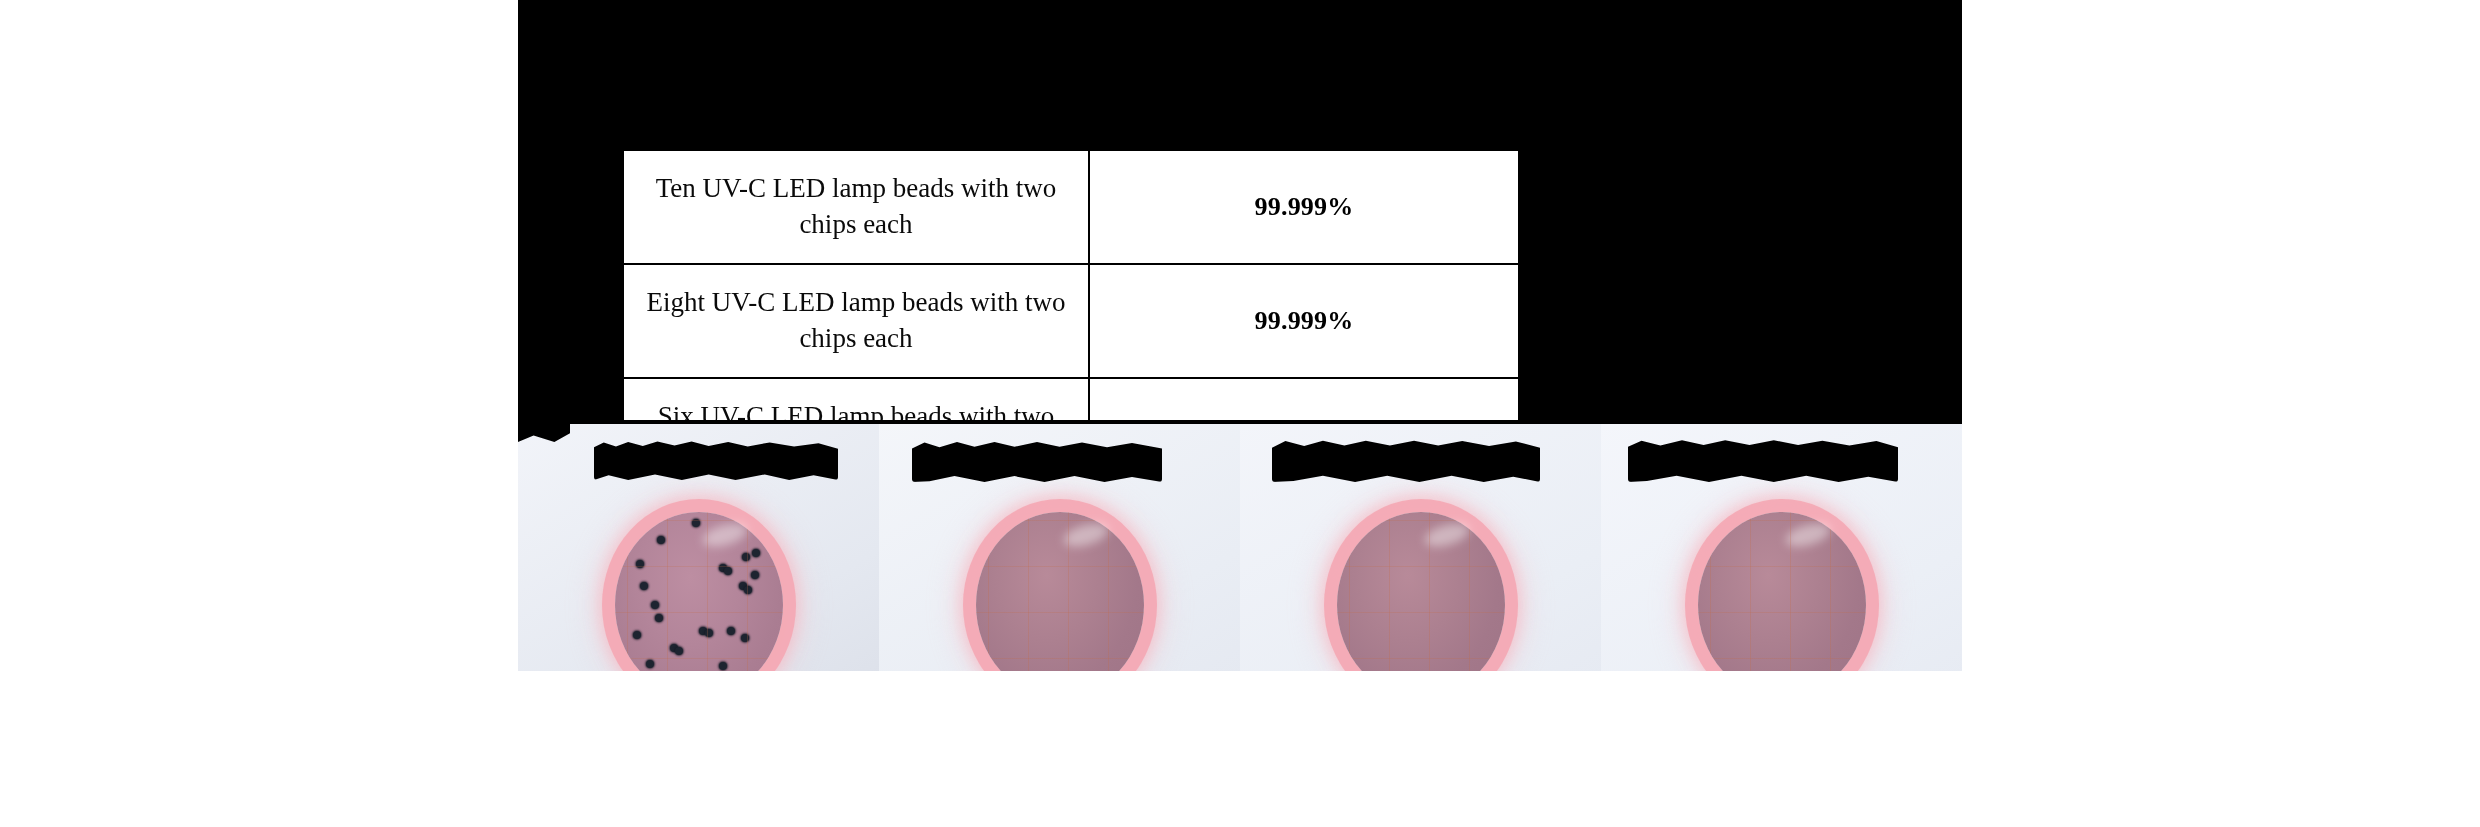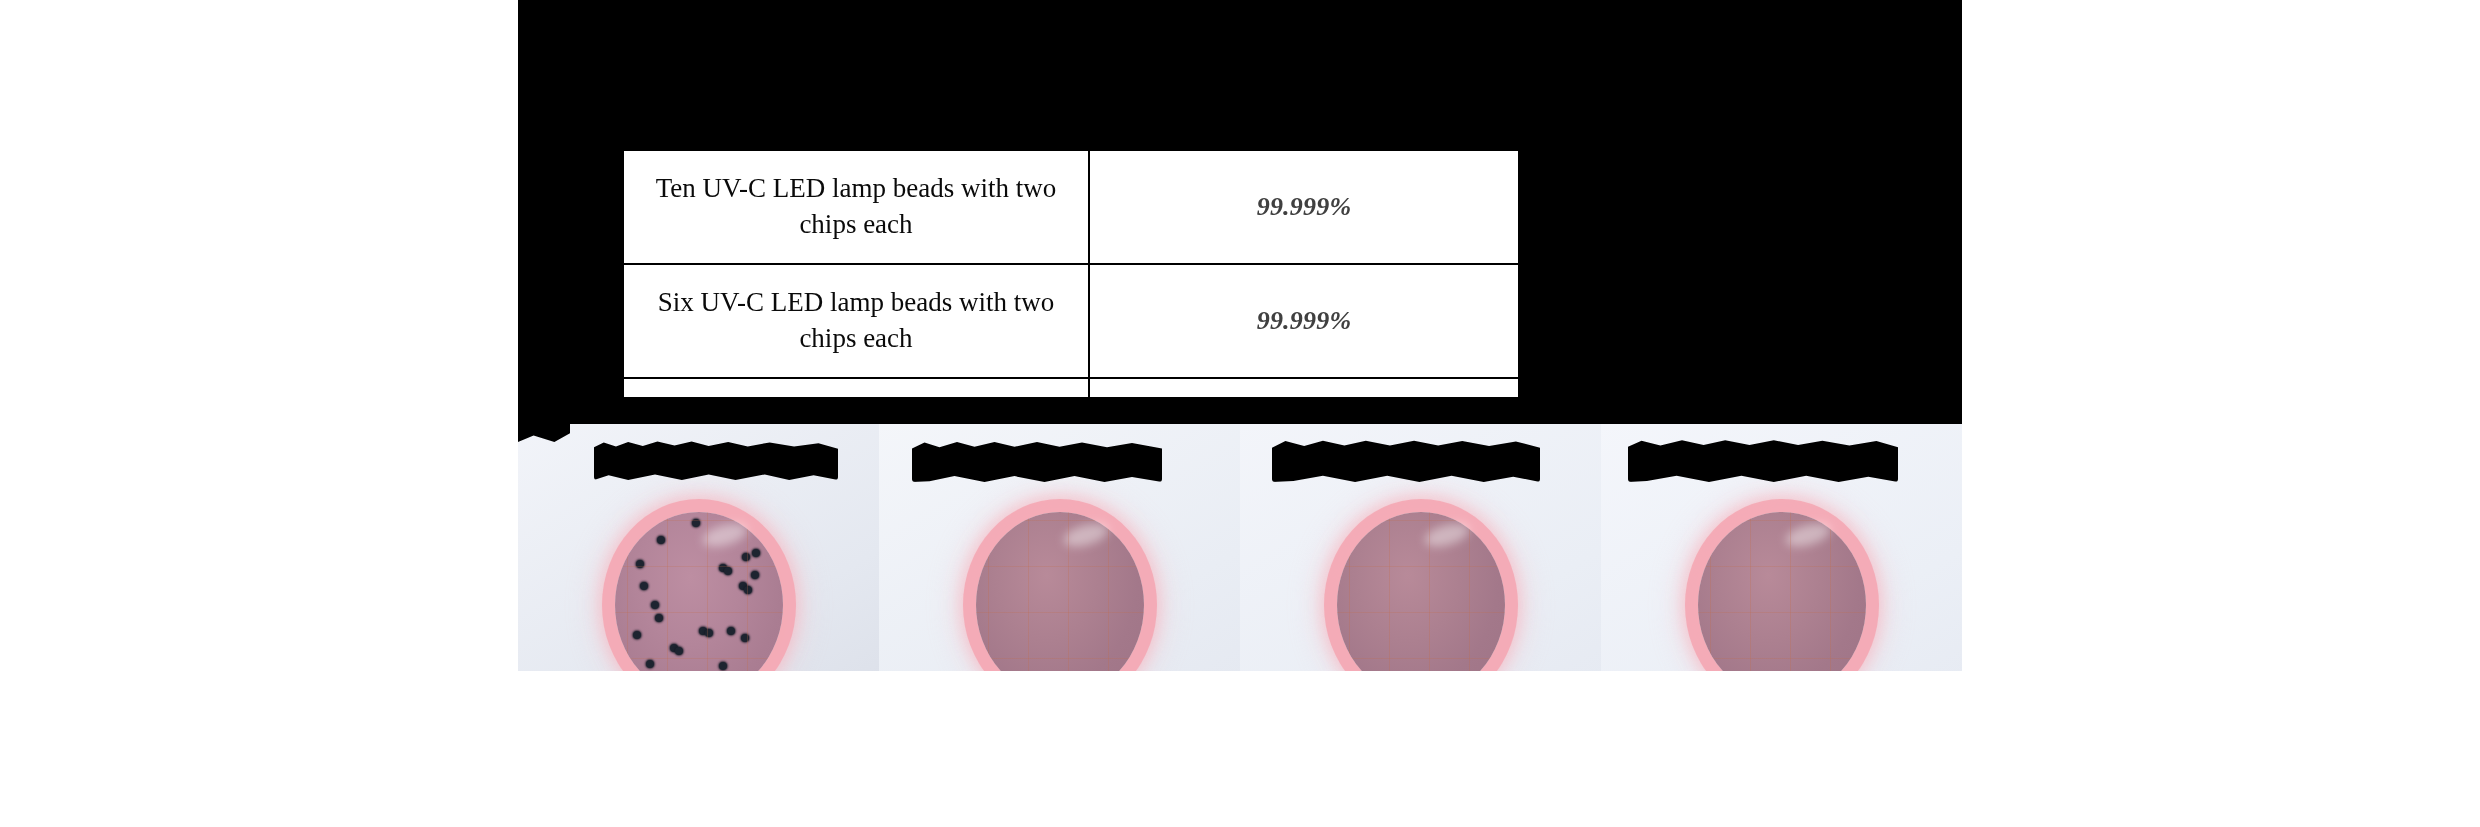--- a/index.html
+++ b/index.html
@@ -55,23 +55,22 @@
     width: 436px;
     font-size: 27px;
     line-height: 1.32;
     color: #0a0a0a;
     height: 92px;
   }
   .col-rate {
     width: 400px;
     font-size: 26px;
     font-weight: bold;
-    color: #404040;
+    color: #000000;
     letter-spacing: 0.2px;
-    font-style: italic;
   }
   
   .row-partial td {
     height: 18px;
     padding: 0;
   }
 
   
   .photo-strip {
     position: absolute;
@@ -169,20 +168,24 @@
 <body>
 
 <div id="page">
 
   <div class="black-panel"></div>
 
   <table class="results-table">
     <tbody>
       <tr>
         <td class="col-desc">Ten UV-C LED lamp beads with two chips each</td>
+        <td class="col-rate">99.999%</td>
+      </tr>
+      <tr>
+        <td class="col-desc">Eight UV-C LED lamp beads with two chips each</td>
         <td class="col-rate">99.999%</td>
       </tr>
       <tr>
         <td class="col-desc">Six UV-C LED lamp beads with two chips each</td>
         <td class="col-rate">99.999%</td>
       </tr>
       <tr class="row-partial">
         <td class="col-desc"></td>
         <td class="col-rate"></td>
       </tr>

